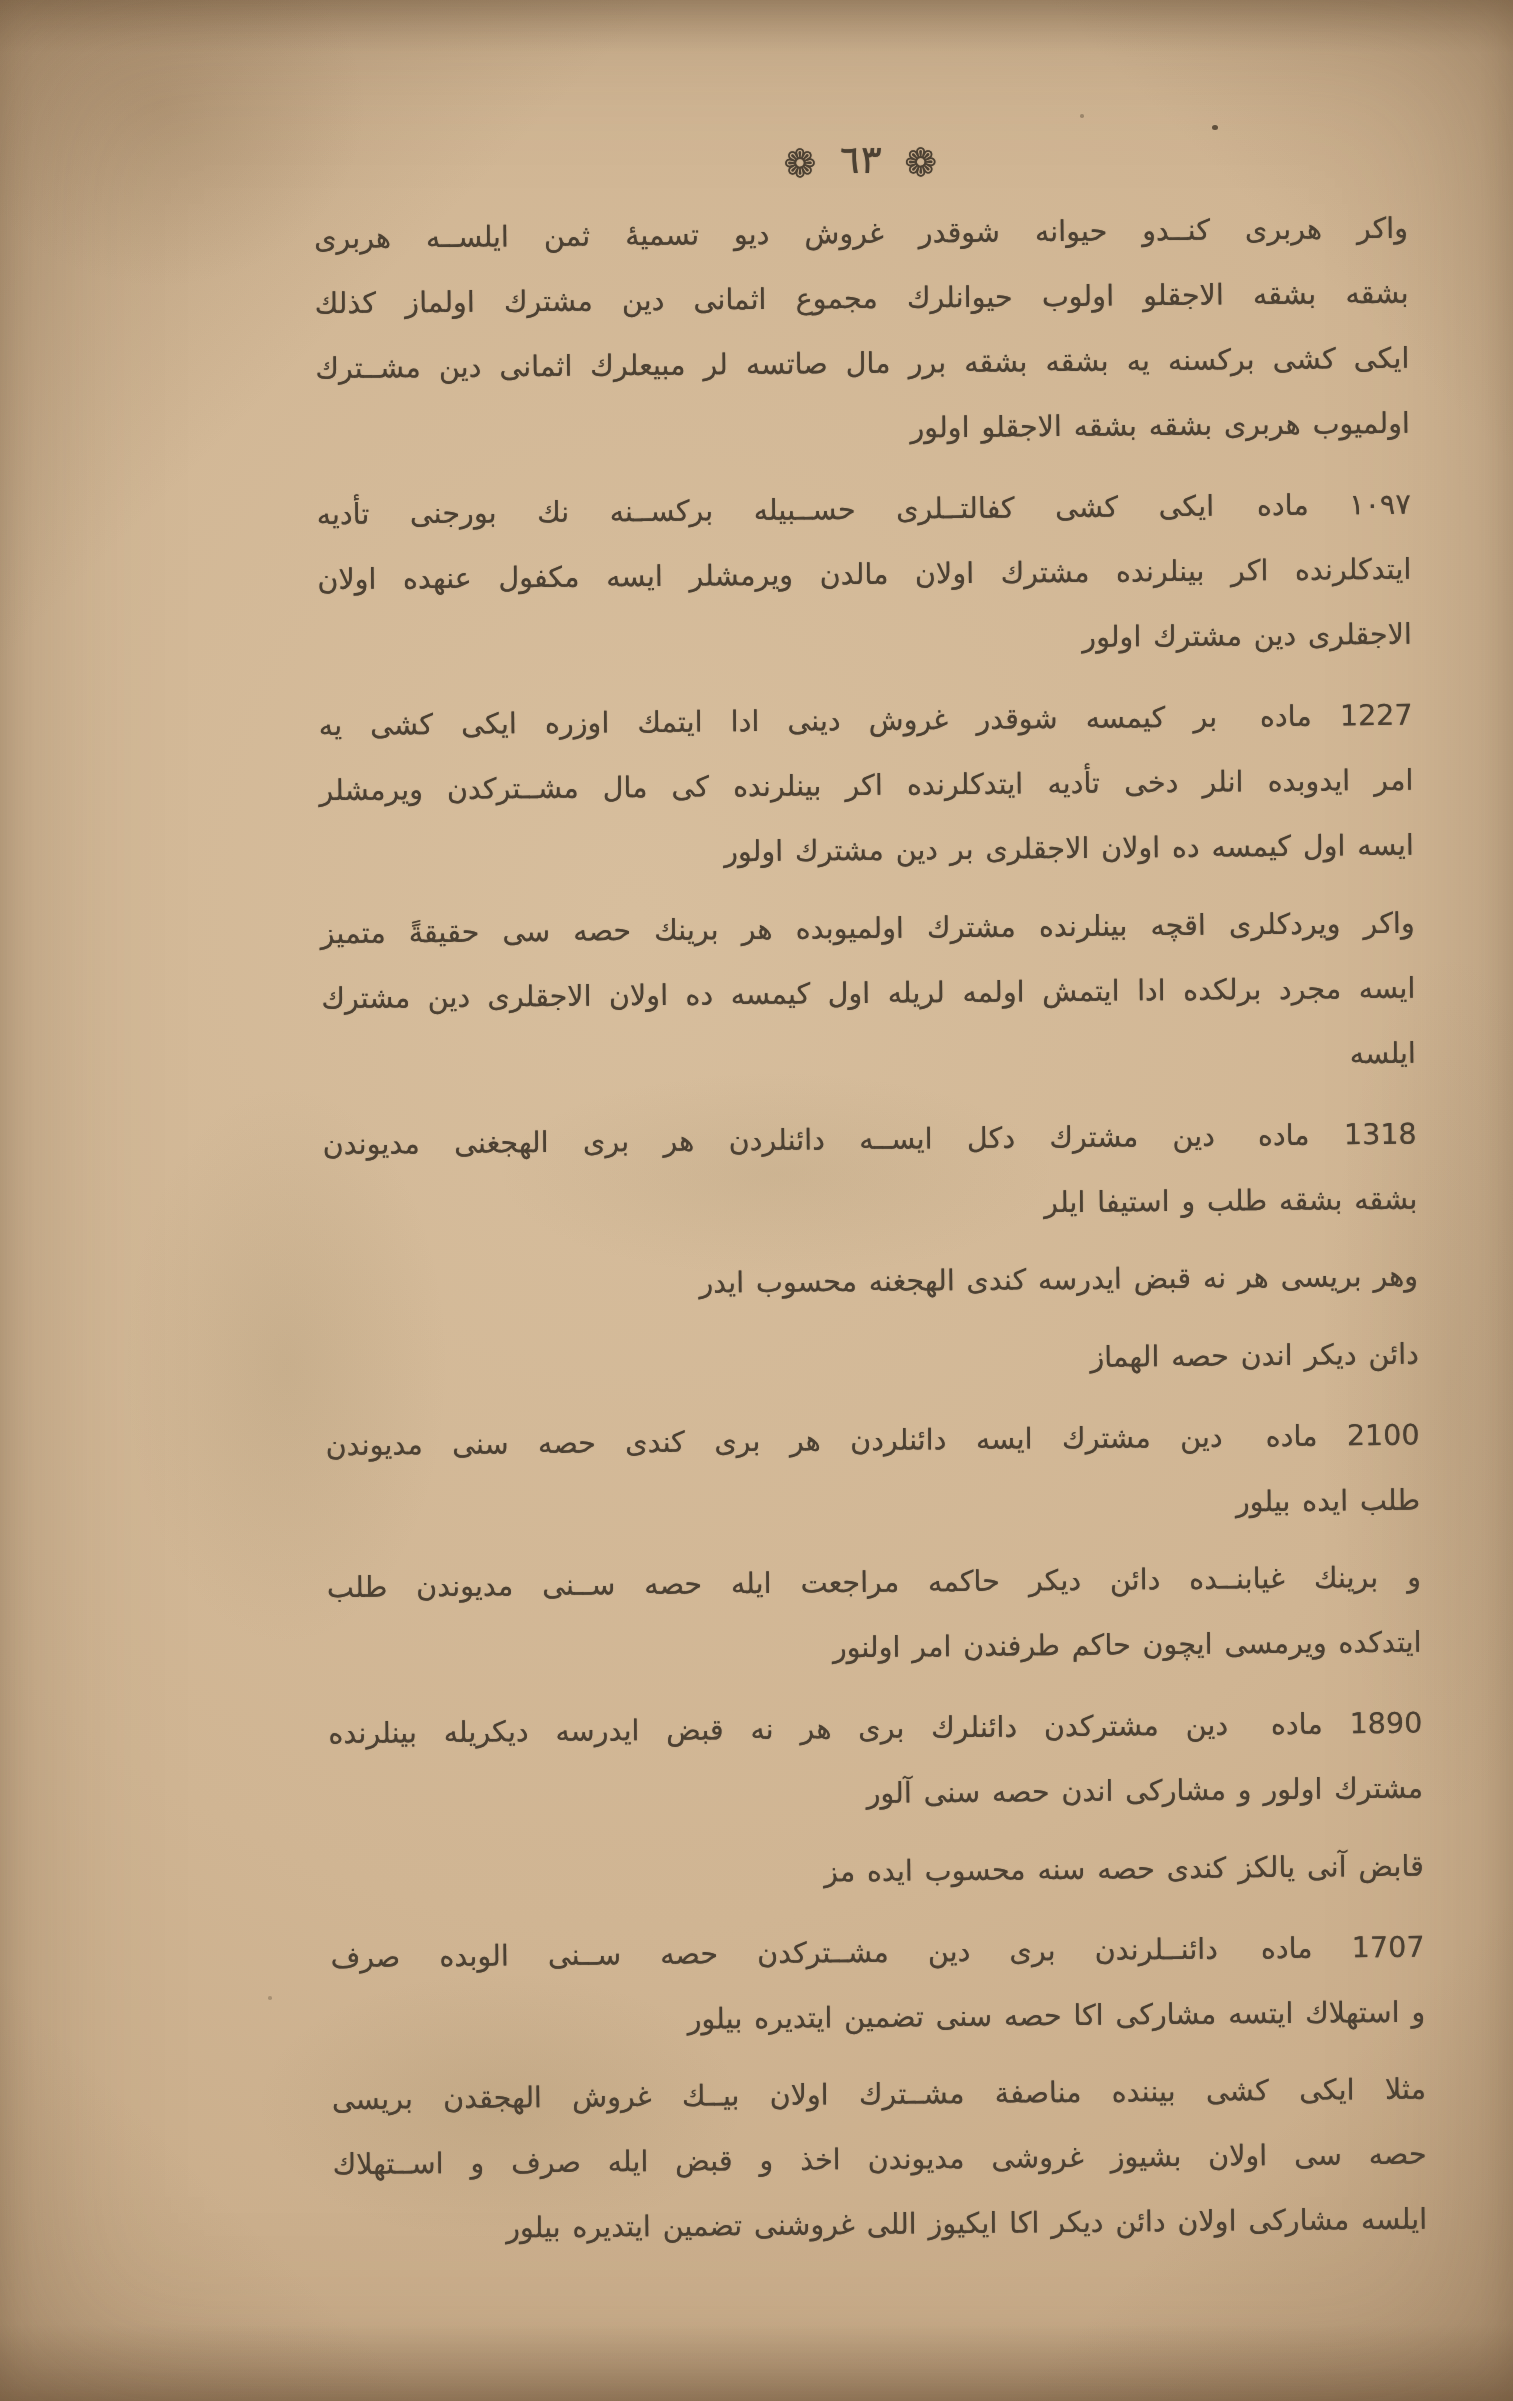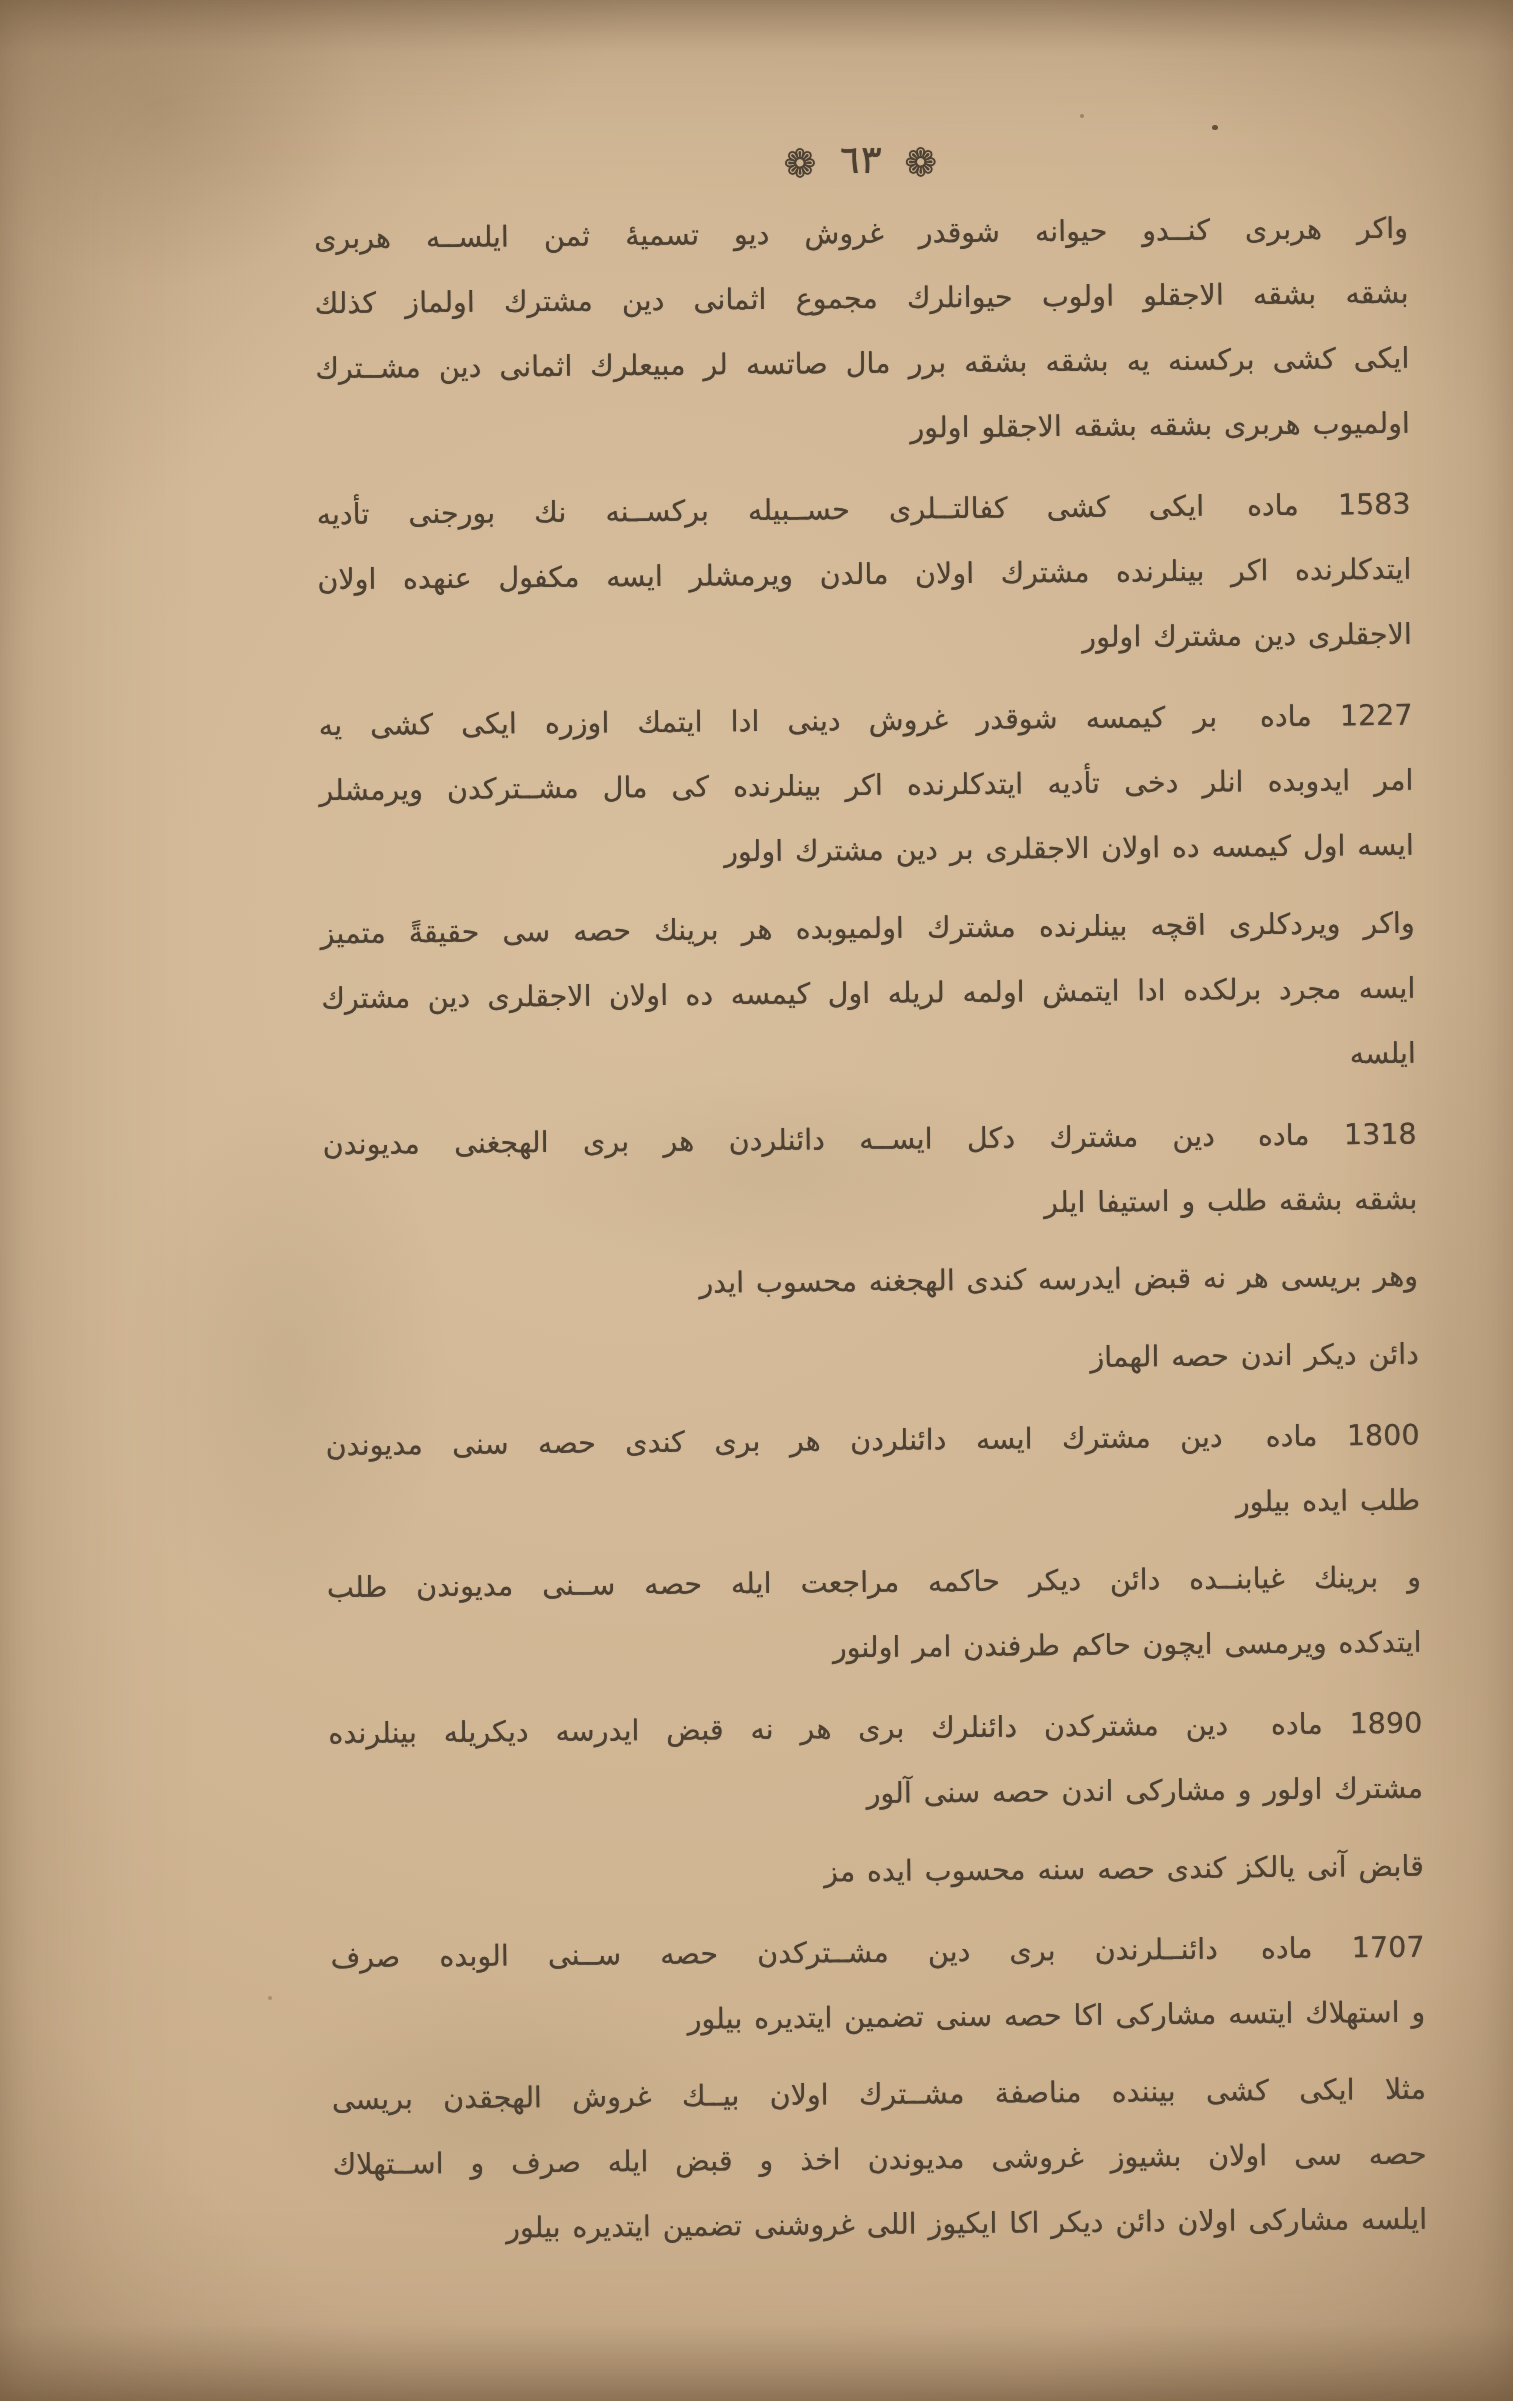--- a/index.html
+++ b/index.html
@@ -88,21 +88,21 @@
       <span class="ornament">❁</span><span class="pagenum">٦٣</span><span class="ornament">❁</span>
     </div>
     <div class="textblock">
         <div class="para clause">
           <div class="line"><span>واكر هربرى كنــدو حيوانه شوقدر غروش ديو تسميهٔ ثمن ايلســه هربرى</span></div>
           <div class="line"><span>بشقه بشقه الاجقلو اولوب حيوانلرك مجموع اثمانى دين مشترك اولماز كذلك</span></div>
           <div class="line"><span>ايكى كشى بركسنه يه بشقه بشقه برر مال صاتسه لر مبيعلرك اثمانى دين مشــترك</span></div>
           <div class="line short"><span>اولميوب هربرى بشقه بشقه الاجقلو اولور</span></div>
         </div>
         <div class="para article">
-          <div class="line"><span class="article-number">1583</span> <span>ماده</span><span class="gap"></span><span>ايكى كشى كفالتــلرى حســبيله بركســنه نك بورجنى تأديه</span></div>
+          <div class="line"><span class="article-number">١٠٩٧</span> <span>ماده</span><span class="gap"></span><span>ايكى كشى كفالتــلرى حســبيله بركســنه نك بورجنى تأديه</span></div>
           <div class="line"><span>ايتدكلرنده اكر بينلرنده مشترك اولان مالدن ويرمشلر ايسه مكفول عنهده اولان</span></div>
           <div class="line short"><span>الاجقلرى دين مشترك اولور</span></div>
         </div>
         <div class="para article">
           <div class="line"><span class="article-number">1227</span> <span>ماده</span><span class="gap"></span><span>بر كيمسه شوقدر غروش دينى ادا ايتمك اوزره ايكى كشى يه</span></div>
           <div class="line"><span>امر ايدوبده انلر دخى تأديه ايتدكلرنده اكر بينلرنده كى مال مشــتركدن ويرمشلر</span></div>
           <div class="line short"><span>ايسه اول كيمسه ده اولان الاجقلرى بر دين مشترك اولور</span></div>
         </div>
         <div class="para clause">
           <div class="line"><span>واكر ويردكلرى اقچه بينلرنده مشترك اولميوبده هر برينك حصه سى حقيقةً متميز</span></div>
@@ -113,21 +113,21 @@
           <div class="line"><span class="article-number">1318</span> <span>ماده</span><span class="gap"></span><span>دين مشترك دكل ايســه دائنلردن هر برى الهجغنى مديوندن</span></div>
           <div class="line short"><span>بشقه بشقه طلب و استيفا ايلر</span></div>
         </div>
         <div class="para clause">
           <div class="line short"><span>وهر بريسى هر نه قبض ايدرسه كندى الهجغنه محسوب ايدر</span></div>
         </div>
         <div class="para clause">
           <div class="line short"><span>دائن ديكر اندن حصه الهماز</span></div>
         </div>
         <div class="para article">
-          <div class="line"><span class="article-number">1800</span> <span>ماده</span><span class="gap"></span><span>دين مشترك ايسه دائنلردن هر برى كندى حصه سنى مديوندن</span></div>
+          <div class="line"><span class="article-number">2100</span> <span>ماده</span><span class="gap"></span><span>دين مشترك ايسه دائنلردن هر برى كندى حصه سنى مديوندن</span></div>
           <div class="line short"><span>طلب ايده بيلور</span></div>
         </div>
         <div class="para clause">
           <div class="line"><span>و برينك غيابنــده دائن ديكر حاكمه مراجعت ايله حصه ســنى مديوندن طلب</span></div>
           <div class="line short"><span>ايتدكده ويرمسى ايچون حاكم طرفندن امر اولنور</span></div>
         </div>
         <div class="para article">
           <div class="line"><span class="article-number">1890</span> <span>ماده</span><span class="gap"></span><span>دين مشتركدن دائنلرك برى هر نه قبض ايدرسه ديكريله بينلرنده</span></div>
           <div class="line short"><span>مشترك اولور و مشاركى اندن حصه سنى آلور</span></div>
         </div>

